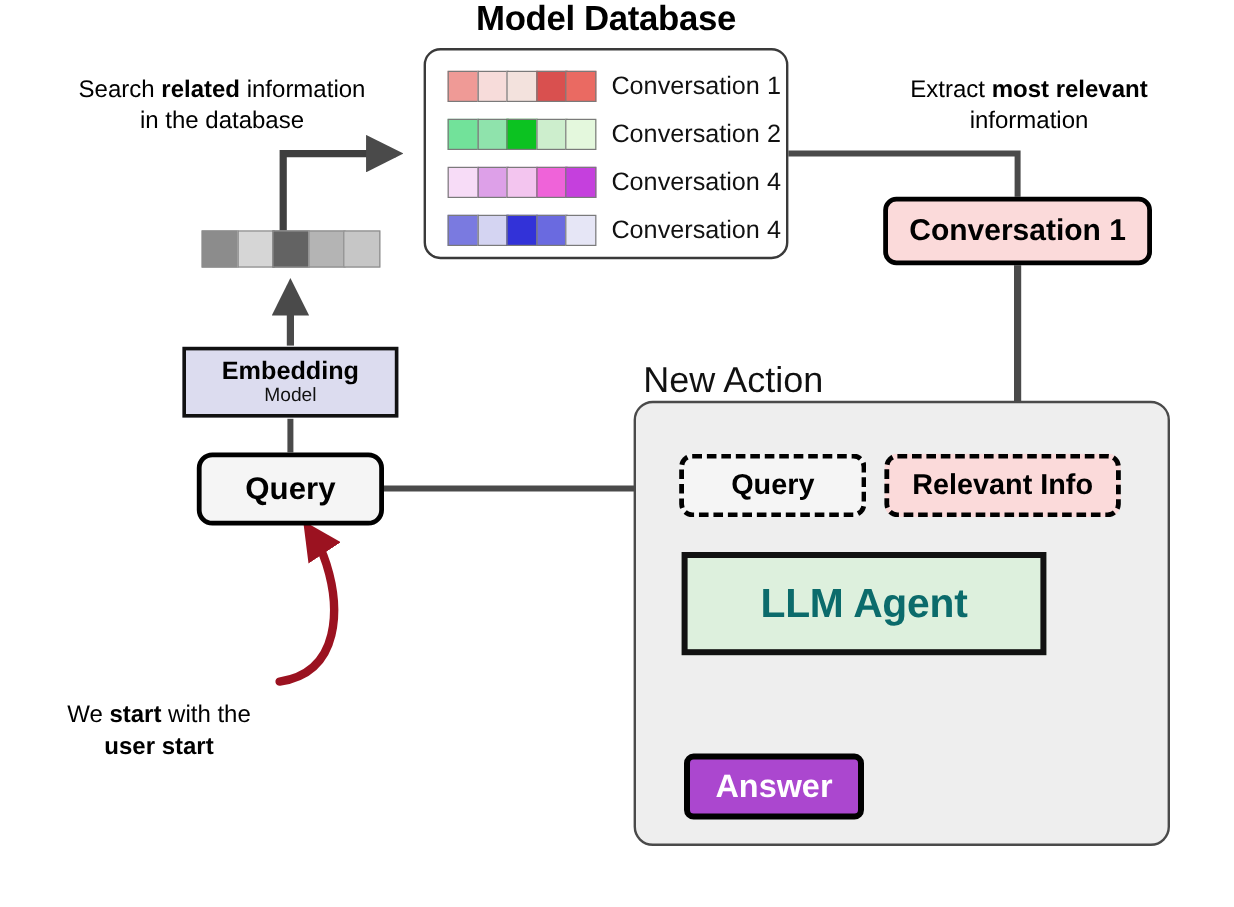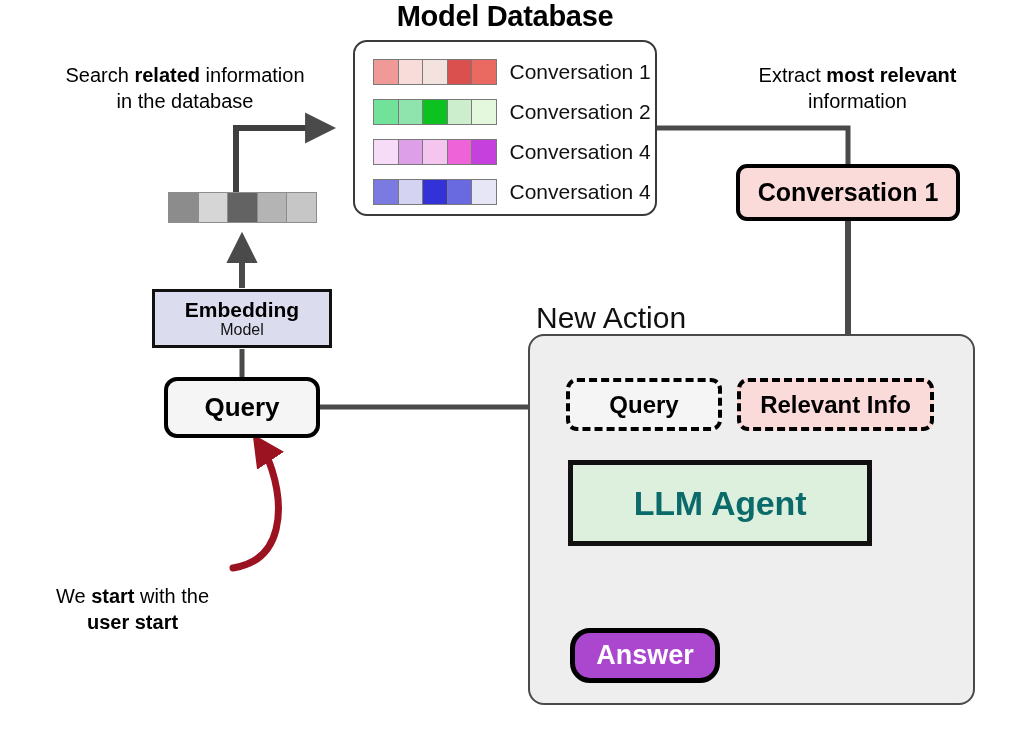--- a/index.html
+++ b/index.html
@@ -133,21 +133,21 @@
     left:568px; top:460px; width:304px; height:86px;
     background:#ddf0dd;
     border:5px solid #111;
     font-size:34px; font-weight:bold; color:#0b6b6b;
     letter-spacing:-0.2px;
   }
   .answer-box{
     left:570px; top:628px; width:150px; height:55px;
     background:#ab47cf;
     border:5px solid #000;
-    border-radius:20px;
+    border-radius:8px;
     font-size:27px; font-weight:bold; color:#ffffff;
   }
 </style>
 </head>
 <body>
 
 <div id="stage">
 
   <svg class="layer" viewBox="0 0 1028 756">
     <defs>

